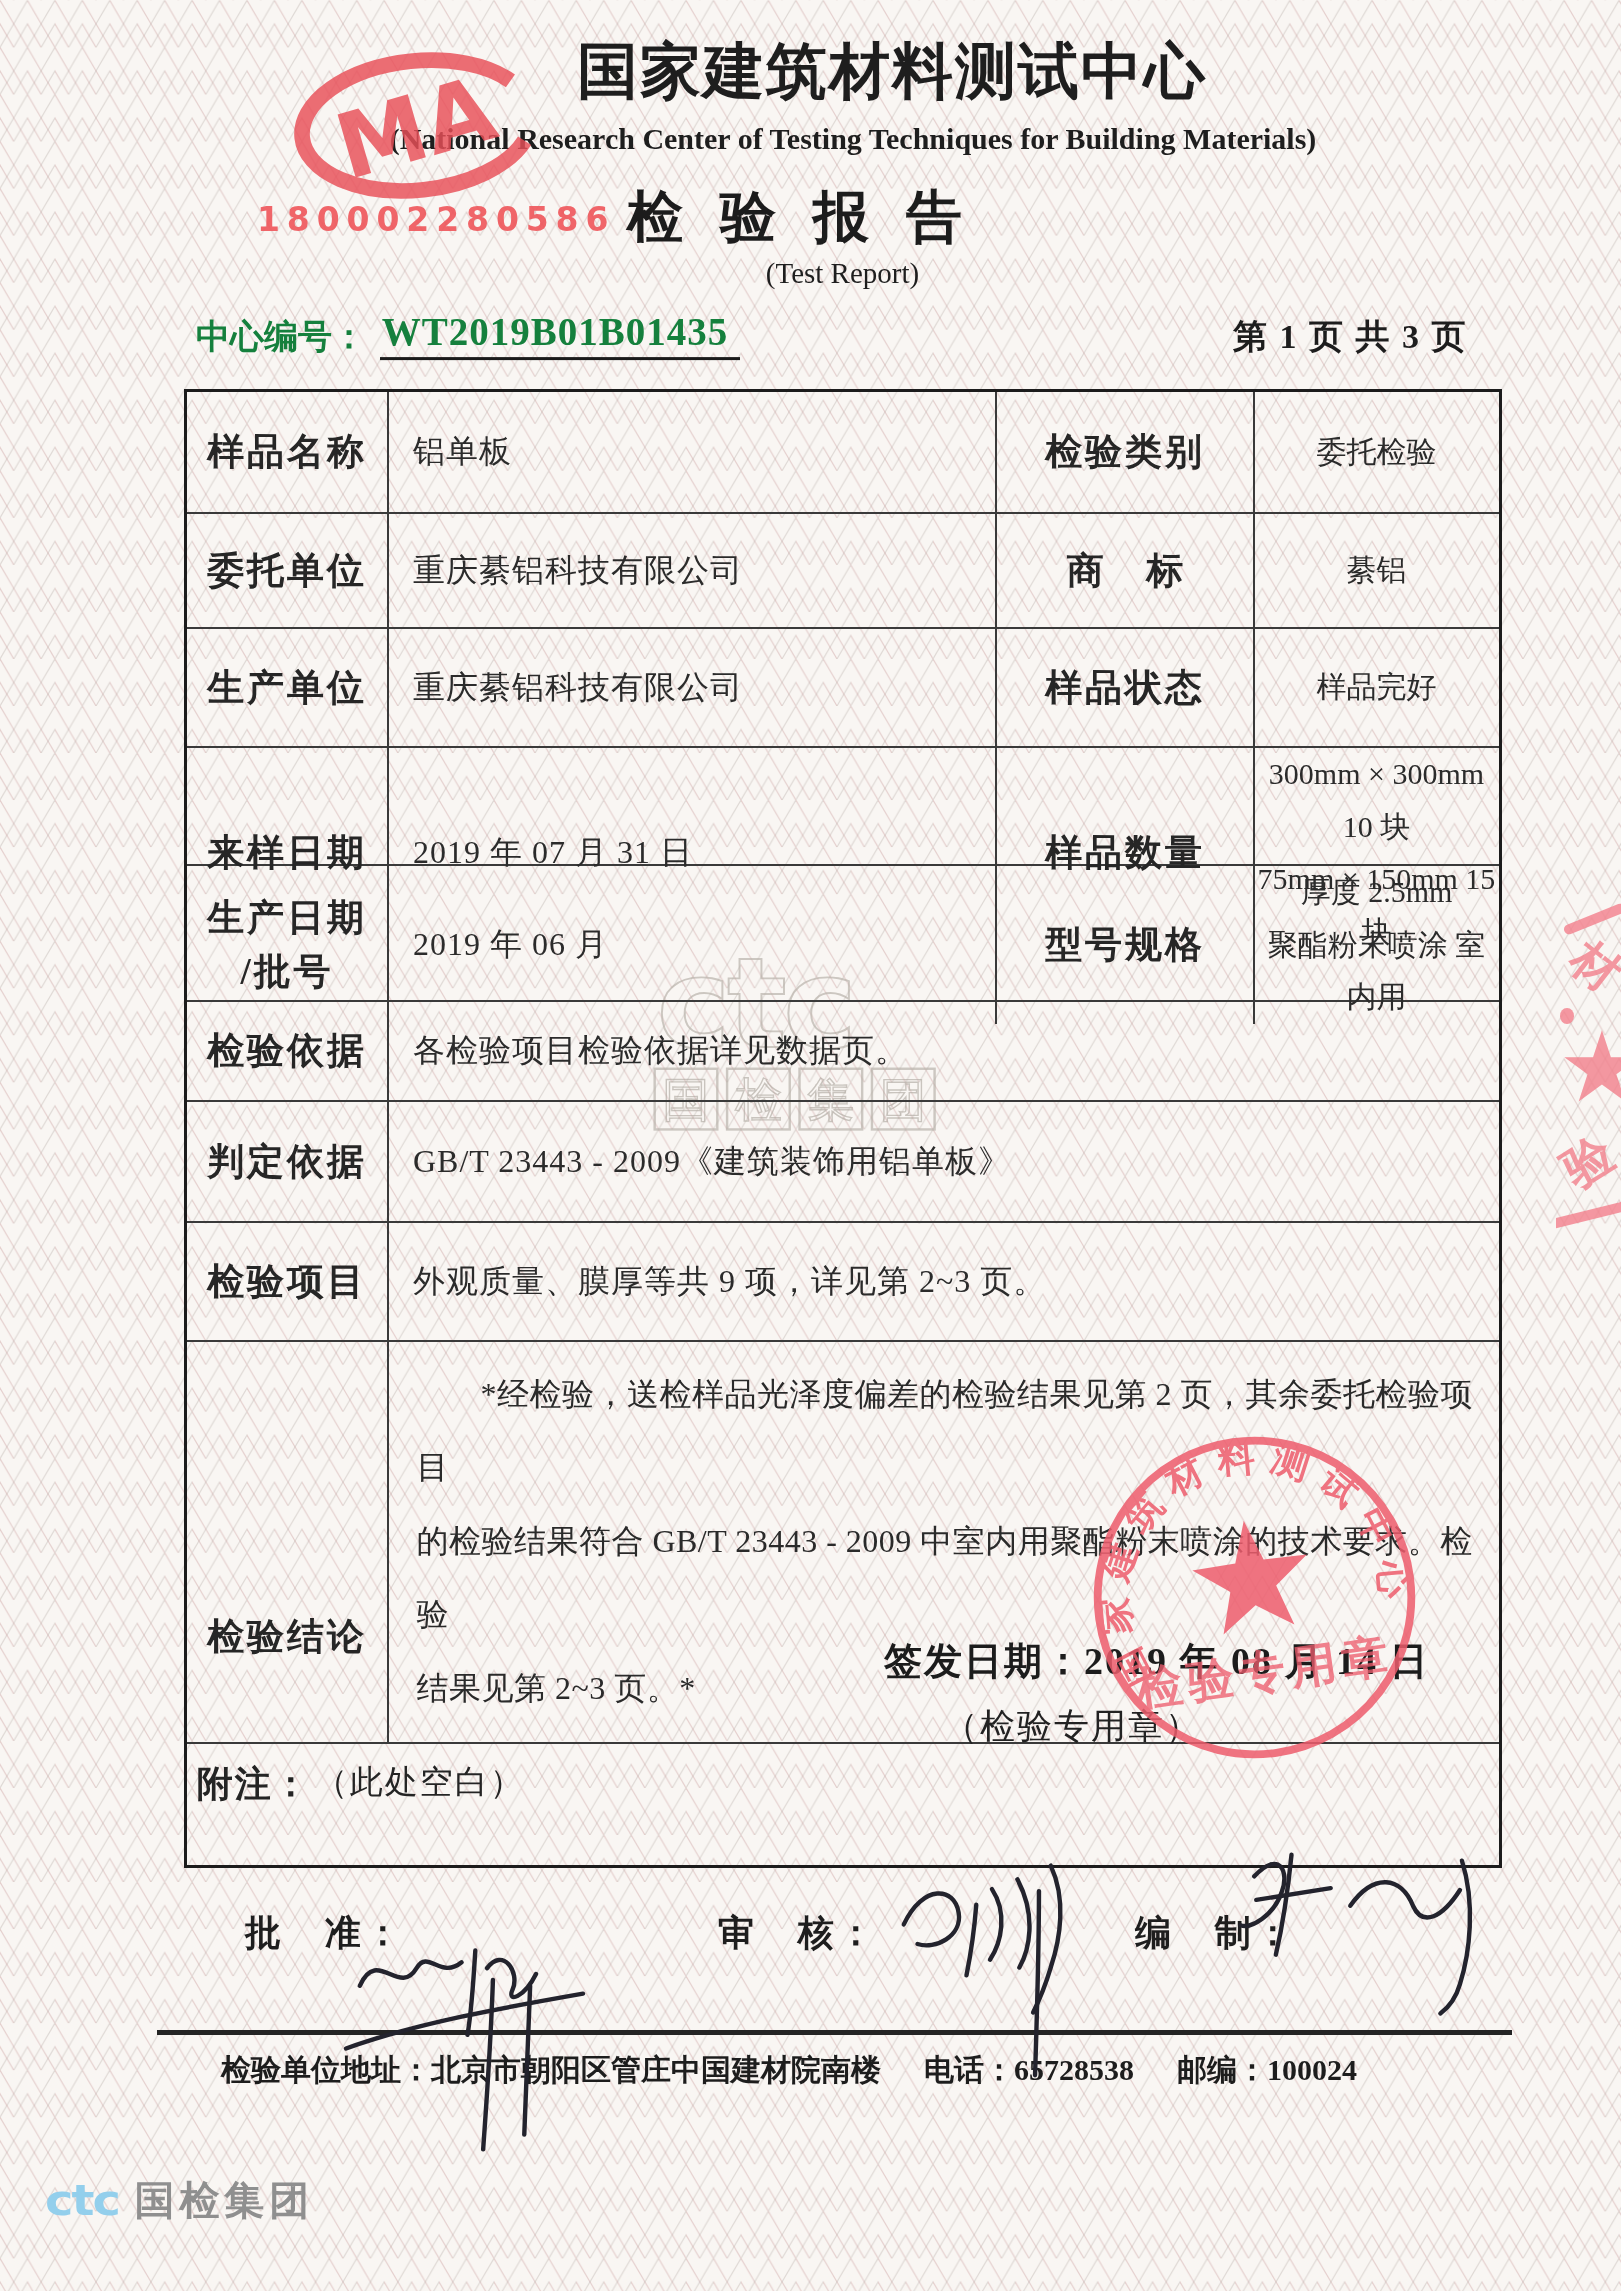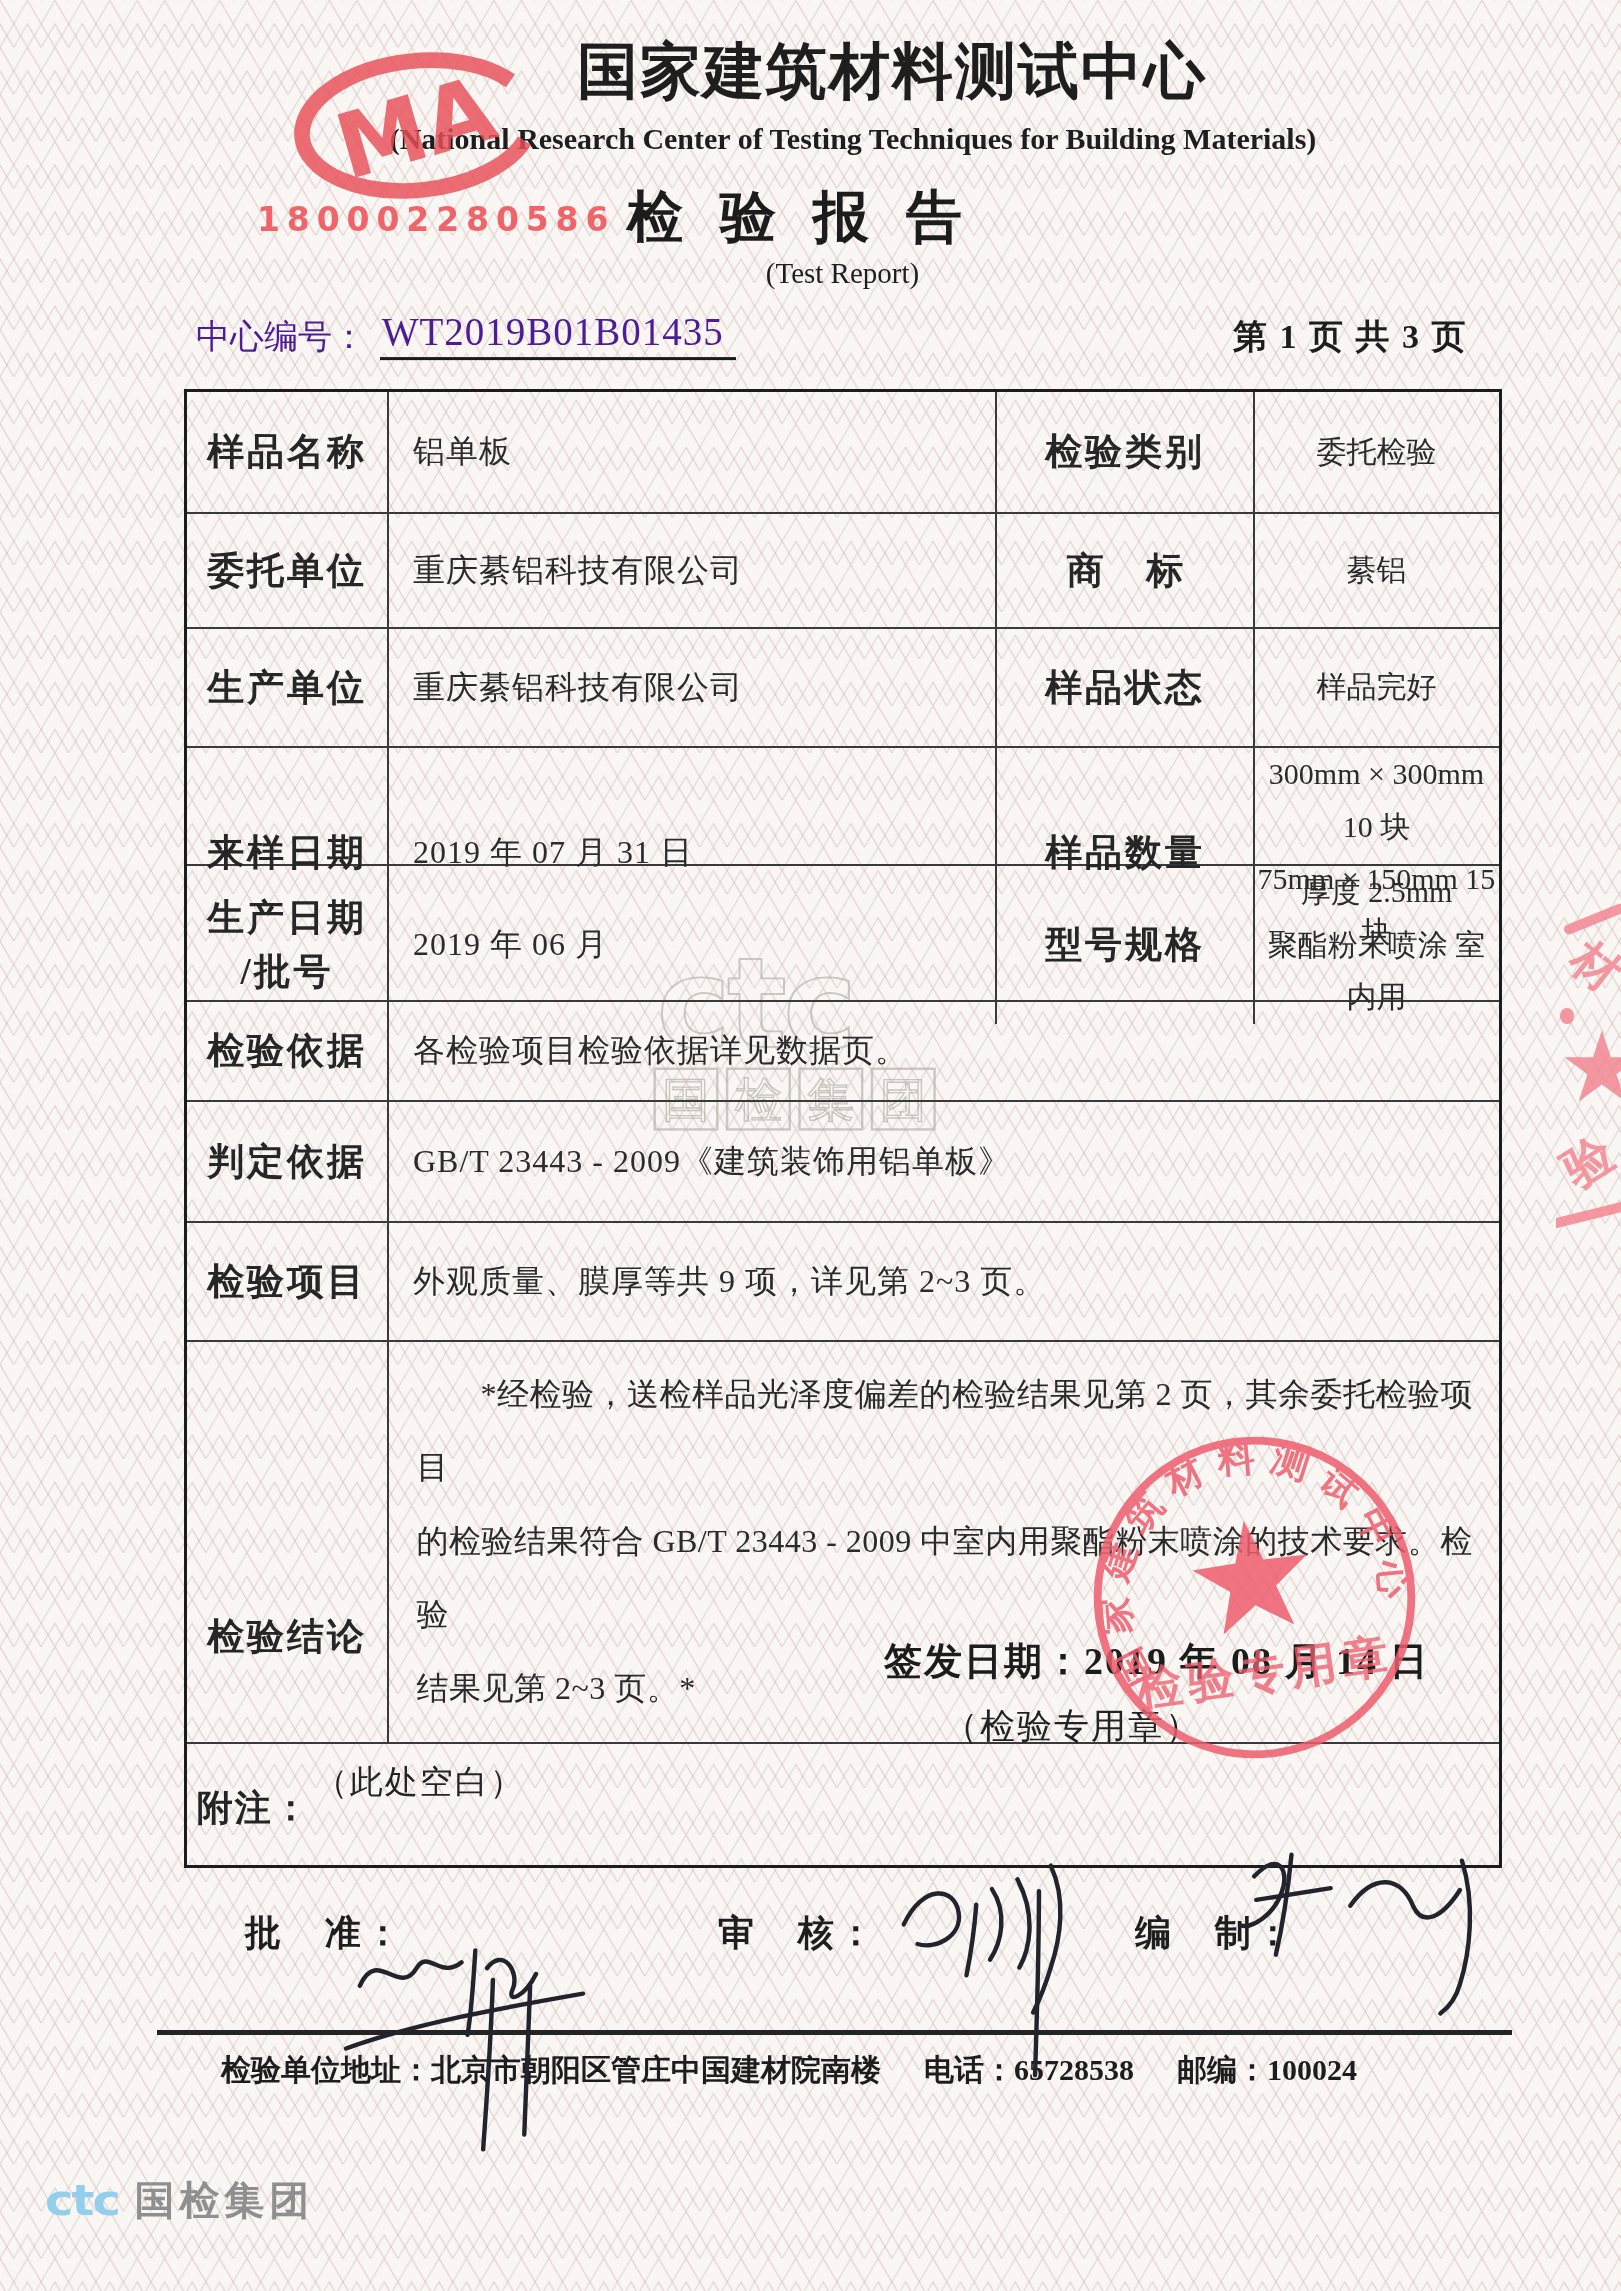--- a/index.html
+++ b/index.html
@@ -10,21 +10,21 @@
   .wm{position:absolute;z-index:1;}
 
   
   .cma-svg{left:282px;top:43px;z-index:3;}
   .cma-number{left:257px;top:200px;width:284px;font-family:"DejaVu Sans","Liberation Sans",sans-serif;
     font-weight:bold;font-size:33px;letter-spacing:6.9px;color:#ef5257;opacity:.88;z-index:3;}
   .org-cn{left:541px;top:31px;width:702px;text-align:center;font-size:61px;font-weight:bold;letter-spacing:2px;color:#1e1e1e;z-index:2;}
   .org-en{left:314px;top:122px;width:1078px;text-align:center;font-size:30px;font-weight:bold;color:#1e1e1e;z-index:2;}
   .title-cn{left:627px;top:180px;width:510px;font-size:56px;font-weight:bold;letter-spacing:37px;color:#1c1c1c;z-index:2;}
   .title-en{left:627px;top:257px;width:431px;text-align:center;font-size:29px;font-weight:normal;color:#1e1e1e;z-index:2;}
-  .repno{left:196px;top:312px;z-index:2;font-size:34px;font-weight:normal;color:#4c1d95;}
+  .repno{left:196px;top:312px;z-index:2;font-size:34px;font-weight:bold;color:#15803d;}
   .repno .no{display:inline-block;margin-left:13.7px;font-size:39px;letter-spacing:1px;
     border-bottom:3.9px solid #1a1a1a;padding:0 11.8px 2.9px 2px;transform:translateY(-2.9px);}
   .pageinfo{left:1233px;top:314px;font-size:34px;font-weight:bold;letter-spacing:2px;color:#1d1d1d;z-index:2;}
 
   
   .tbl{left:184px;top:389px;width:1318px;border:3.9px solid #1c1c1c;background:transparent;z-index:2;box-sizing:border-box;}
   .trow{display:grid;border-bottom:2px solid #3a3a3a;}
   .trow.last{border-bottom:none;}
   .c4{grid-template-columns:202px 608px 258px 243px;}
   .c2{grid-template-columns:202px 1109px;}
@@ -34,21 +34,21 @@
   .lbl{justify-content:center;text-align:center;font-size:37px;font-weight:bold;letter-spacing:2.9px;color:#262626;white-space:pre-line;line-height:1.45;}
   .val{padding-left:24px;font-size:32px;letter-spacing:1px;color:#2b2b2b;}
   .valc{justify-content:center;text-align:center;font-size:30px;color:#2b2b2b;white-space:pre-line;line-height:1.75;}
   .spread{letter-spacing:1.15em;text-indent:1.15em;}
   .concl-cell{position:relative;}
   .concl-text{position:absolute;left:27.4px;right:13.7px;top:15.7px;font-size:32px;line-height:2.3;
     letter-spacing:0.5px;text-indent:2em;white-space:pre-line;color:#2a2a2a;}
   .sign-date{position:absolute;left:495px;top:294px;font-size:38px;font-weight:bold;letter-spacing:2px;color:#1c1c1c;z-index:6;}
   .seal-cap{position:absolute;left:554px;top:361px;font-size:35px;letter-spacing:2px;color:#222;z-index:6;}
   .note-cell{align-items:flex-start;padding:15.7px 0 0 9.8px;}
-  .note-lbl{font-size:36px;font-weight:bold;letter-spacing:2px;margin-top:24px;}
+  .note-lbl{font-size:36px;font-weight:bold;letter-spacing:2px;}
   .note-val{font-size:33px;letter-spacing:2px;margin-left:3.9px;}
 
   
   .round-stamp{left:1083px;top:1426px;z-index:5;}
   .edge-stamp{left:1556px;top:894px;width:65px;height:338px;overflow:hidden;z-index:5;}
   .edge-stamp *{position:absolute;color:#f2808c;opacity:.8;}
   .es-line1{left:5.9px;top:19.6px;width:65px;height:9.8px;background:#f2808c;border-radius:4.9px;transform:rotate(-22deg);}
   .es-char1{left:15.7px;top:41px;font-size:47px;font-weight:bold;transform:rotate(38deg);}
   .es-dot{left:3.9px;top:114px;width:13.7px;height:15.7px;background:#f2808c;border-radius:50%;}
   .es-star{left:2px;top:125px;font-size:98px;line-height:1;}

